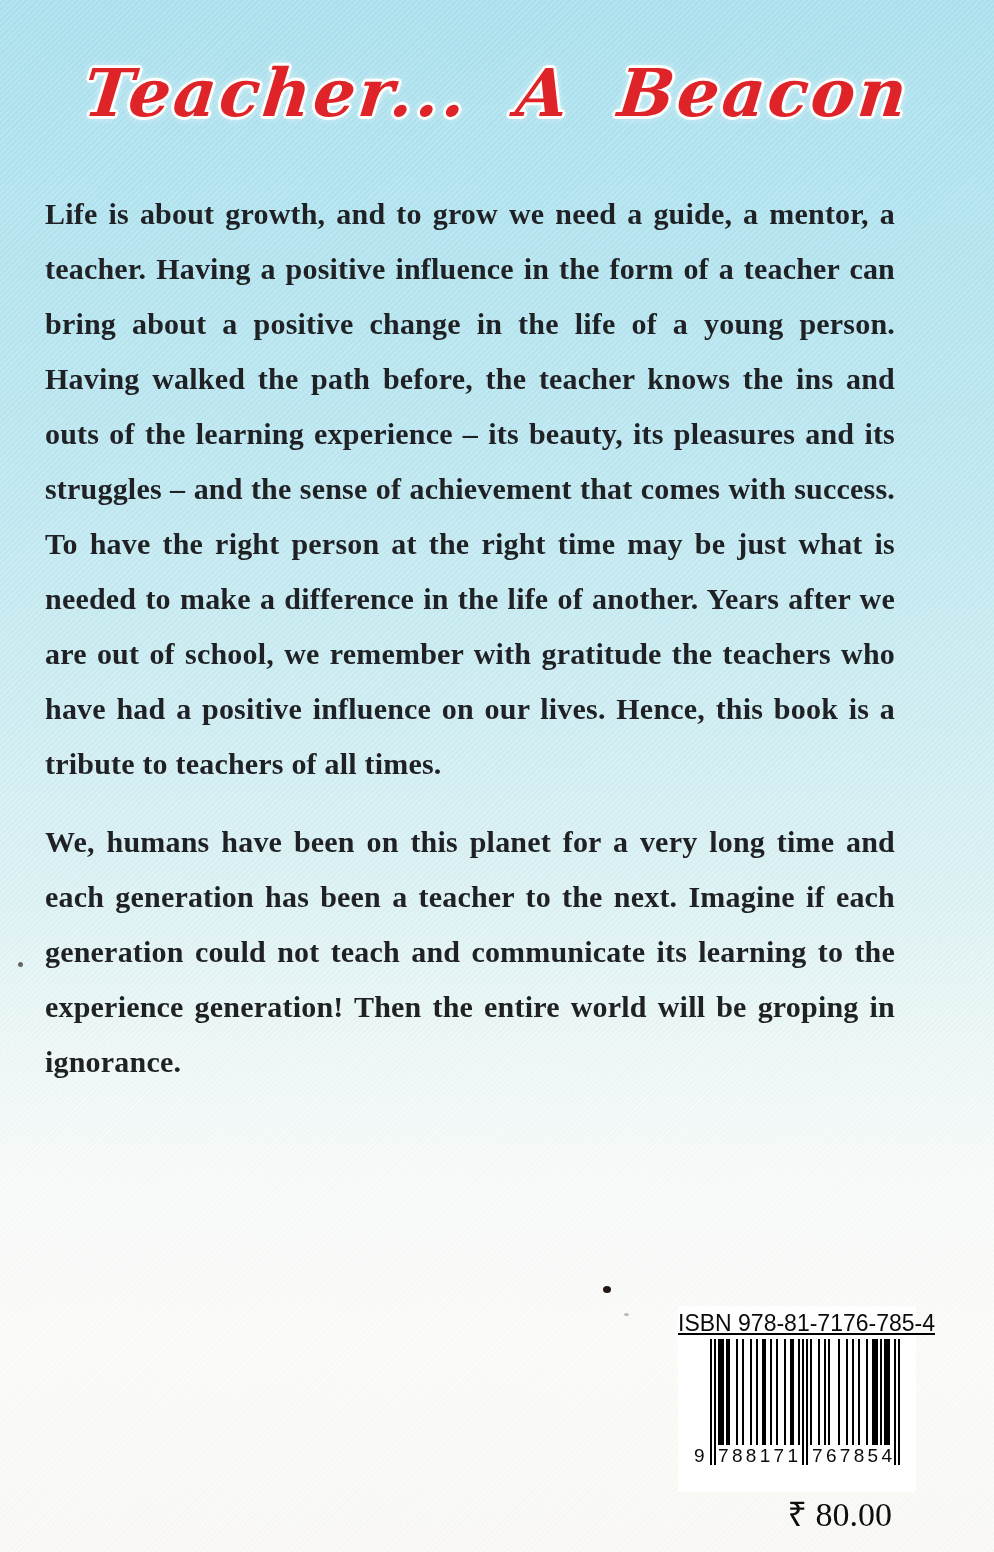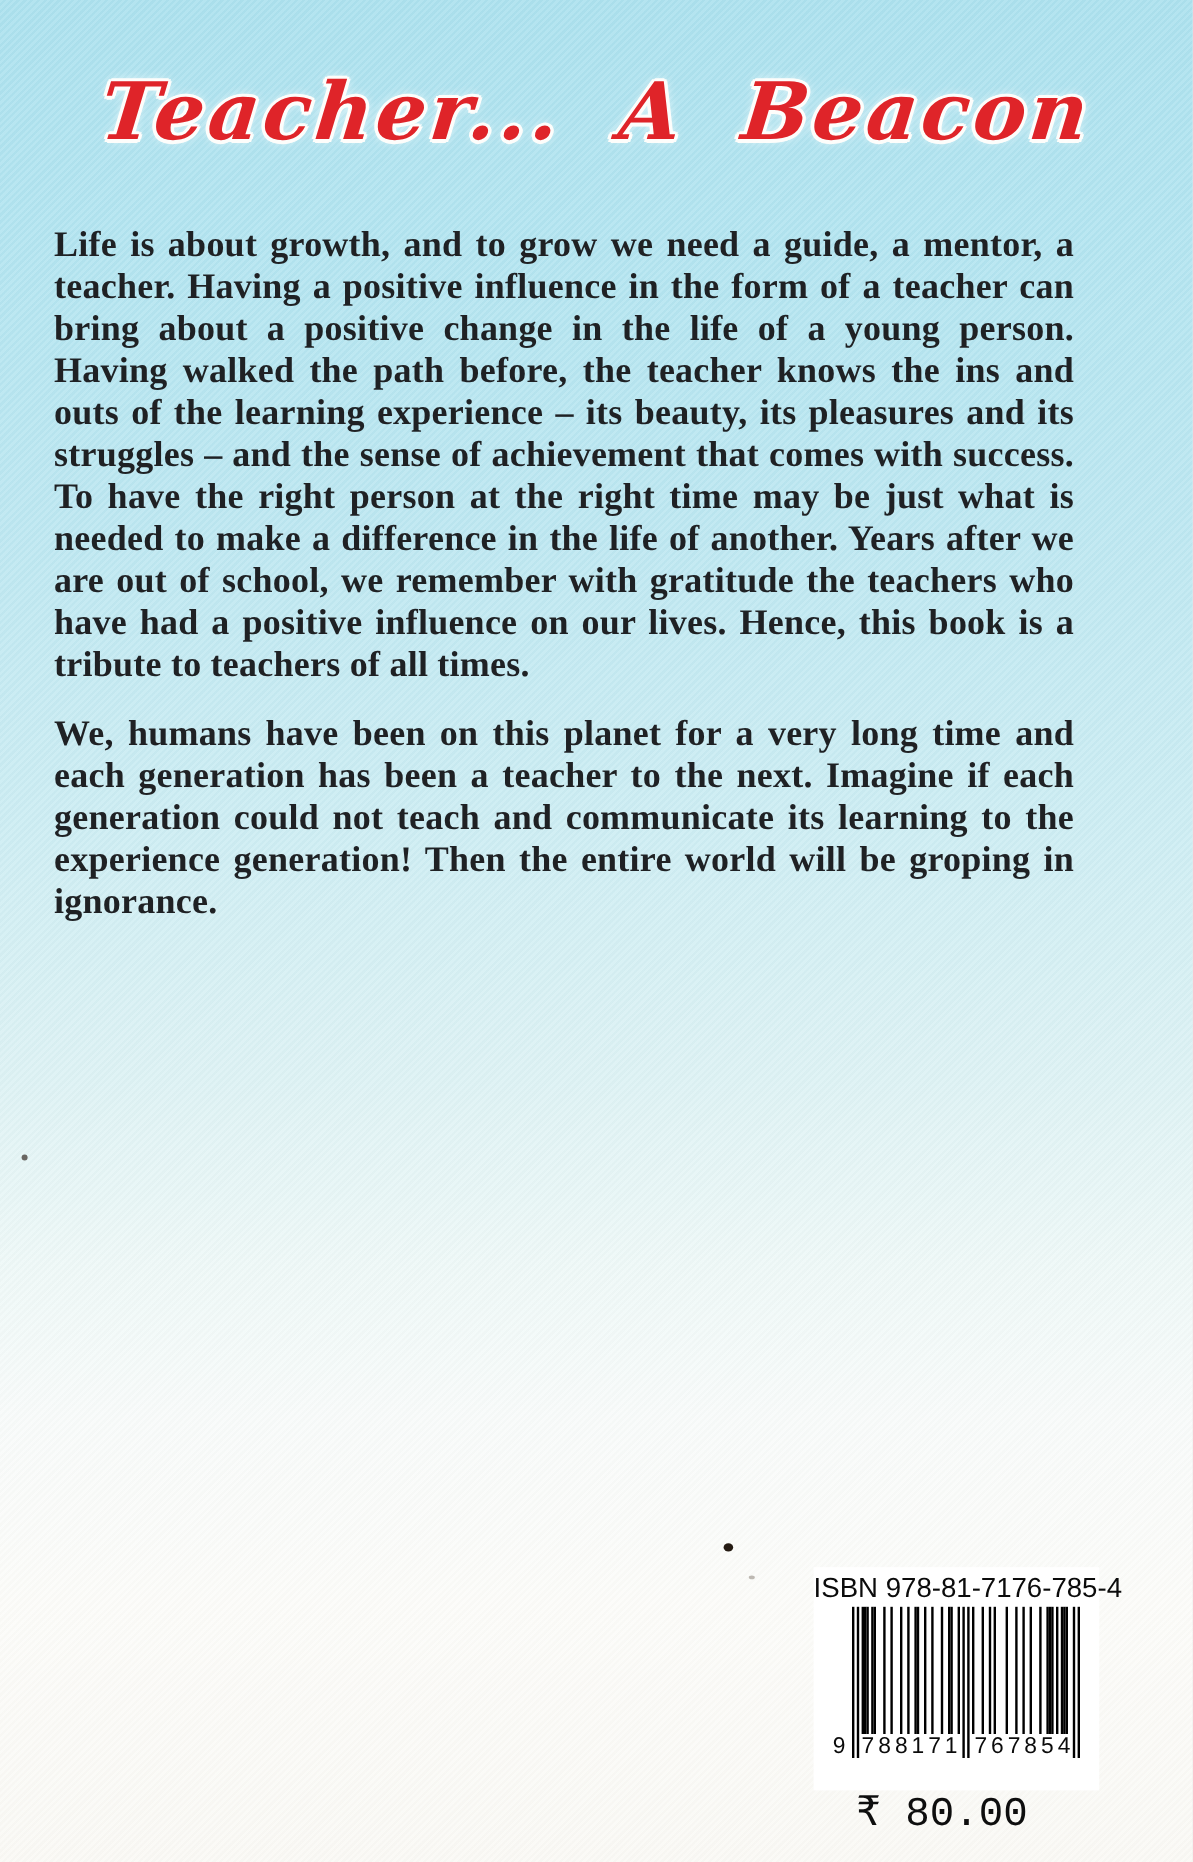--- a/index.html
+++ b/index.html
@@ -36,54 +36,54 @@
        0    0   10px rgba(255,255,255,0.9);
     z-index:2;
   }
   .blurb{
     position:absolute;top:186px;left:45px;width:866px;z-index:2;
   }
   .blurb p{
     margin:0 16px 23px 0;
     font-family:"Liberation Serif", serif;
     font-weight:bold;
-    font-size:30px;line-height:35px;
+    font-size:30px;line-height:55px;
     letter-spacing:0.2px;
     color:#1f2124;
     text-align:justify;
   }
   .speck{position:absolute;border-radius:50%;z-index:3;}
   .speck-a{left:18px;top:962px;width:5px;height:5px;background:#4a423c;opacity:.8;}
   .speck-b{left:603px;top:1286px;width:8px;height:7px;background:#241a12;}
   .speck-c{left:624px;top:1313px;width:5px;height:3px;background:#8a8178;opacity:.55;}
   .isbn-block{
     position:absolute;left:678px;top:1306px;width:238px;height:186px;
-    background:#ffffff;z-index:2;
+    background:#ffffff;z-index:2;text-decoration:underline;
   }
   .isbn-label{
     margin-top:4px;
     font-family:"Liberation Sans", sans-serif;
     font-size:23px;font-weight:400;color:#0b0b0b;
     text-align:center;white-space:nowrap;
     letter-spacing:0px;
   }
   .barcode-wrap{position:relative;margin:2px auto 0 auto;width:206px;height:132px;}
   .bars{position:absolute;left:16px;top:0;display:flex;align-items:flex-start;}
   .bc-mod{width:2px;height:106px;flex:0 0 auto;}
   .bc-mod.bar{background:#000;}
   .bc-mod.guard{height:126px;}
   .bc-digits{position:absolute;top:104px;left:0;width:206px;height:26px;
     font-family:"Liberation Sans", sans-serif;font-size:19px;font-weight:400;color:#0b0b0b;}
   .bc-d9{position:absolute;left:0;top:2px;width:13px;text-align:left;}
   .bc-g1{position:absolute;left:24px;top:2px;width:80px;display:flex;justify-content:space-between;}
   .bc-g2{position:absolute;left:118px;top:2px;width:80px;display:flex;justify-content:space-between;}
   .price{
     position:absolute;left:678px;top:1490px;width:238px;
-    text-align:center;padding-right:24px;box-sizing:border-box;
-    font-family:Liberation Mono, monospace;
+    text-align:right;padding-right:24px;box-sizing:border-box;
+    font-family:Liberation Serif, serif;
     font-size:34px;font-weight:400;color:#0e0e0e;z-index:2;
   }
 </style>
 </head>
 <body>
 
 <div class="cover">
 
   <div class="title">Teacher... A Beacon</div>
 

